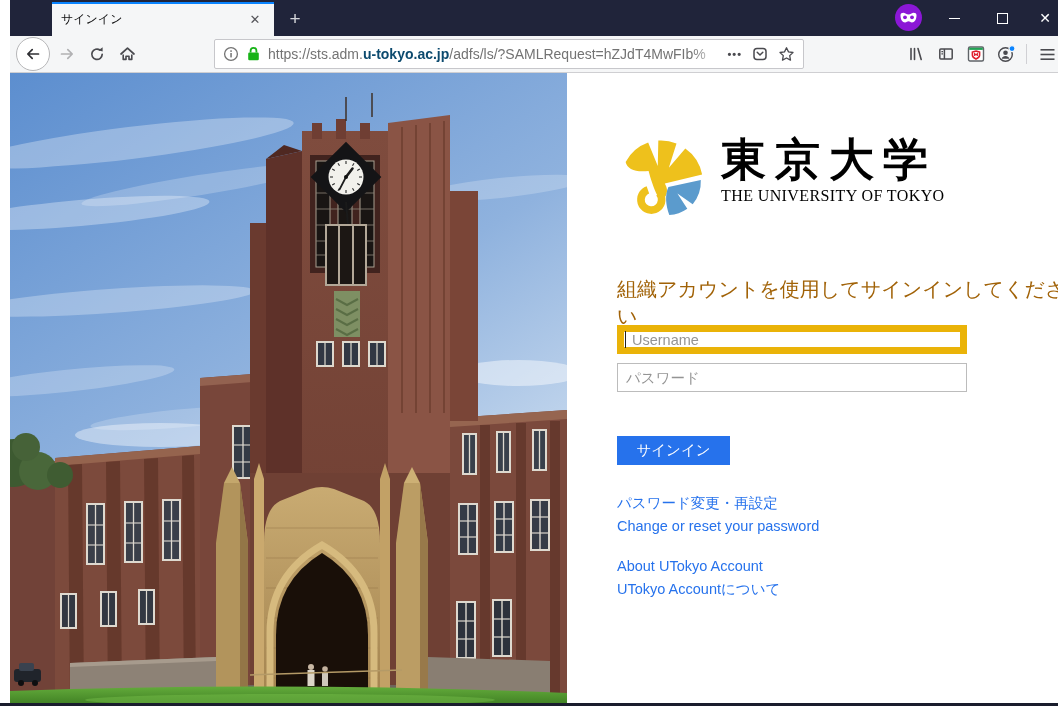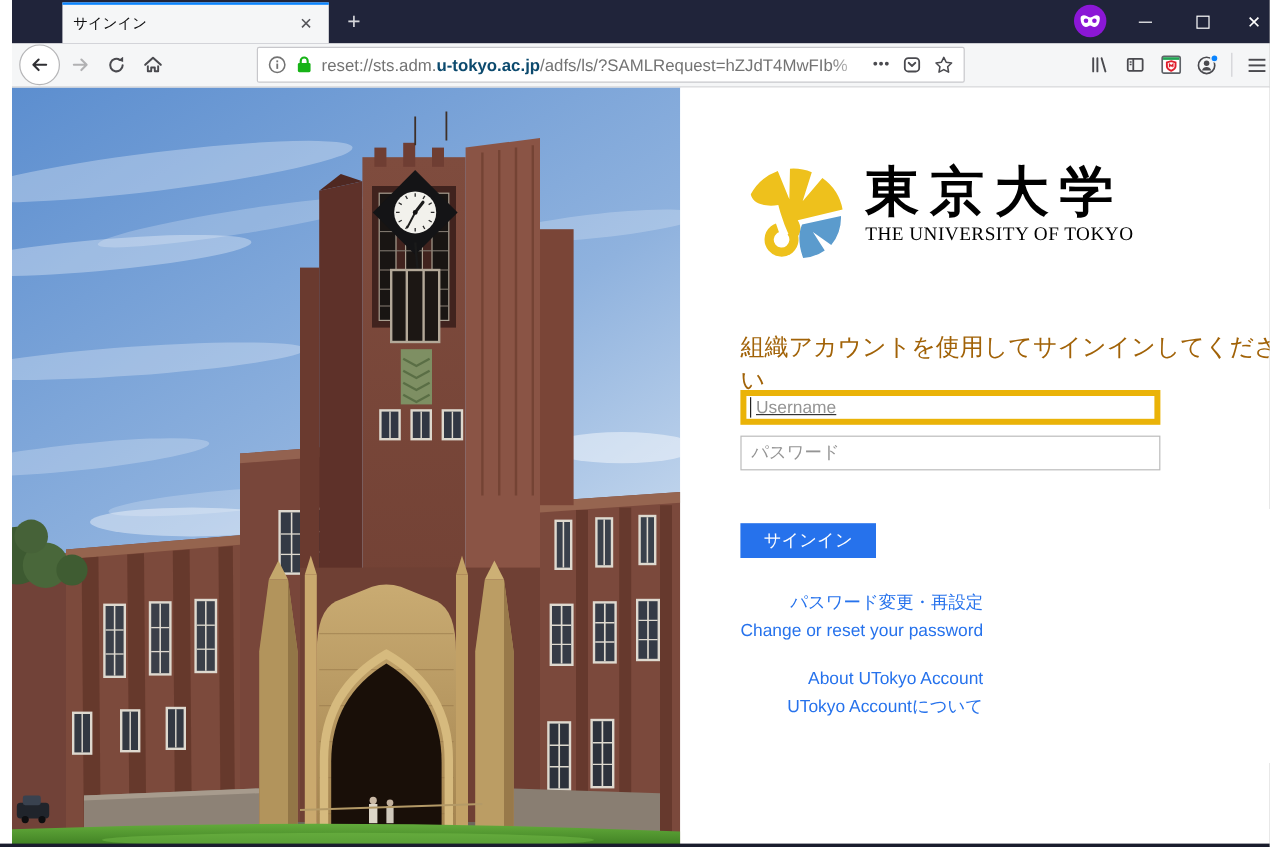--- a/index.html
+++ b/index.html
@@ -49,29 +49,29 @@
   .logo-kanji{font-size:45px;letter-spacing:9px;color:#000;font-weight:600;line-height:1.1;
               white-space:nowrap;}
   .logo-en{font-family:"Liberation Serif",serif;font-size:16px;color:#000;margin-top:3px;
            letter-spacing:0.4px;white-space:nowrap;}
   .instruction{position:absolute;top:203px;left:50px;font-size:20px;color:#a16207;}
   .field{position:absolute;left:50px;width:350px;height:29px;box-sizing:border-box;}
   .field input{width:100%;height:100%;box-sizing:border-box;font-family:"Liberation Sans",sans-serif;
                font-size:14.5px;color:#333;padding:0 8px;outline:none;}
   .field input::placeholder{color:#949494;opacity:1;}
   .f-user{top:252px;}
-  .f-user input{border:5px solid #eab308;text-decoration:underline;}
+  .f-user input{border:7px solid #eab308;}
   .f-pass{top:290px;}
   .f-pass input{border:1px solid #bcbcbc;}
   .caret{position:absolute;left:8px;top:6px;width:1px;height:17px;background:#222;}
   .signin-btn{position:absolute;top:363px;left:50px;width:113px;height:29px;background:#2672ec;
               border:none;color:#fff;font-size:14.5px;font-family:"Liberation Sans",sans-serif;
               cursor:pointer;}
   .links{position:absolute;top:419px;left:50px;font-size:14.5px;line-height:23px;}
-  .links a{display:block;color:#2672ec;text-decoration:none;text-align:right;}
+  .links a{display:block;color:#2672ec;text-decoration:none;}
   .link-group{margin-bottom:17px;}
   .bottom-edge{position:absolute;left:0;right:0;bottom:0;height:3px;background:#1a1d2d;z-index:5;}
   svg{display:block;}
 </style>
 </head>
 <body>
 
 <div class="window">
 
   <div class="titlebar">
@@ -129,21 +129,21 @@
       <svg width="16" height="16" viewBox="0 0 16 16">
         <circle cx="8" cy="8" r="6.4" stroke="#737373" stroke-width="1.3" fill="none"></circle>
         <rect x="7.3" y="7" width="1.5" height="4.4" fill="#737373"></rect>
         <rect x="7.3" y="4.3" width="1.5" height="1.6" fill="#737373"></rect>
       </svg>
       <svg width="15" height="16" viewBox="0 0 15 16">
         <rect x="2.2" y="6.6" width="10.6" height="7.6" rx="1.2" fill="#17b317"></rect>
         <path d="M4.6,6.6 V4.8 A2.9,2.9 0 0 1 10.4,4.8 V6.6" stroke="#17b317" stroke-width="1.8" fill="none"></path>
       </svg>
       <div class="url-text">
-        <span>reset://sts.adm.</span><b>u-tokyo.ac.jp</b><span>/adfs/ls/?SAMLRequest=hZJdT4MwFIb%</span>
+        <span>https://sts.adm.</span><b>u-tokyo.ac.jp</b><span>/adfs/ls/?SAMLRequest=hZJdT4MwFIb%</span>
         <span class="url-fade"></span>
       </div>
       <div class="page-actions">
         <span class="dots">•••</span>
         <svg width="16" height="16" viewBox="0 0 16 16">
           <rect x="2" y="2.4" width="12" height="11.2" rx="3" stroke="#4a4a4f" stroke-width="1.5" fill="none"></rect>
           <path d="M5.2,6.3 L8,9 L10.8,6.3" stroke="#4a4a4f" stroke-width="1.5" fill="none" stroke-linecap="round" stroke-linejoin="round"></path>
         </svg>
         <svg width="17" height="16" viewBox="0 0 17 16">
           <path d="M8.5,1.8 L10.5,5.9 L15,6.5 L11.7,9.6 L12.5,14.1 L8.5,12 L4.5,14.1 L5.3,9.6 L2,6.5 L6.5,5.9 Z" stroke="#4a4a4f" stroke-width="1.3" fill="none" stroke-linejoin="round"></path>

